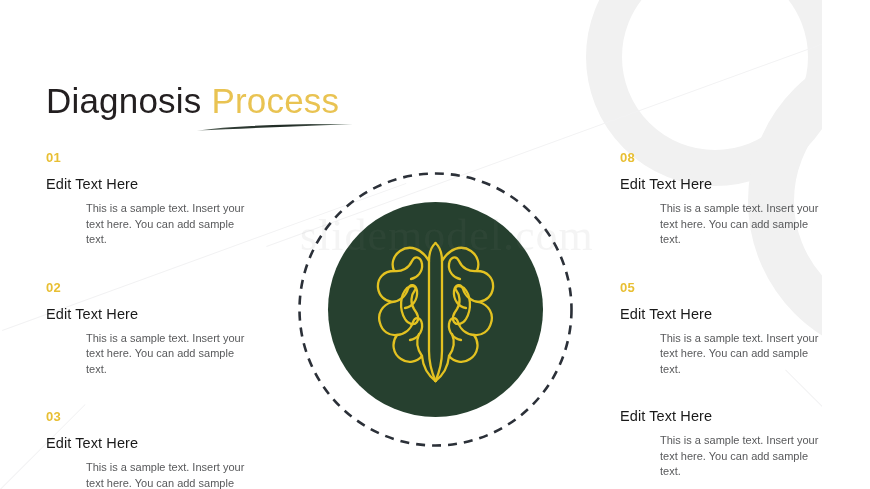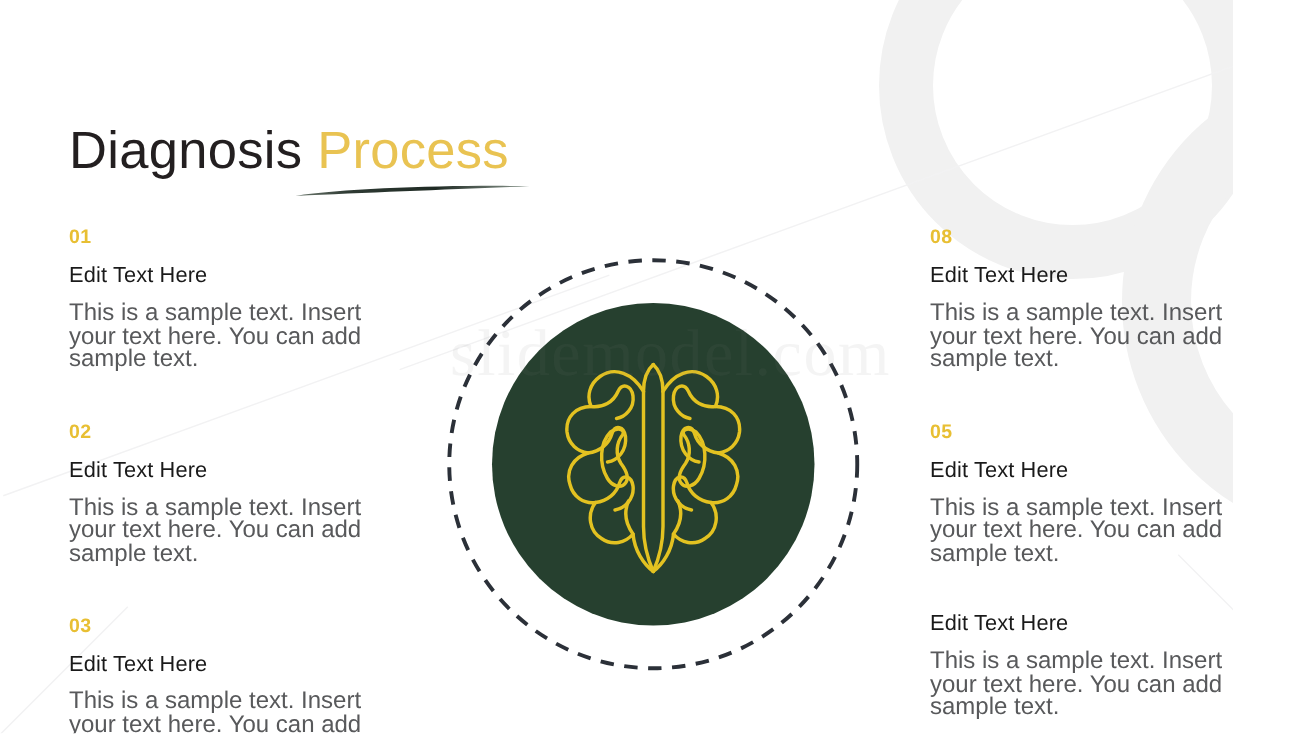--- a/index.html
+++ b/index.html
@@ -94,24 +94,25 @@
   }
   .item-heading {
     font-size: 14.5px;
     font-weight: normal;
     color: #1a1a1a;
     line-height: 19px;
     margin-top: 7px;
     letter-spacing: 0.1px;
   }
   .item-body {
-    font-size: 16px;
+    font-size: 11px;
     color: #58595b;
     line-height: 15.5px;
     margin-top: 7px;
+    margin-left: 40px;
   }
 
   
   #center-graphic {
     position: absolute;
     left: 297px;
     top: 171px;
     width: 277px;
     height: 277px;
   }

